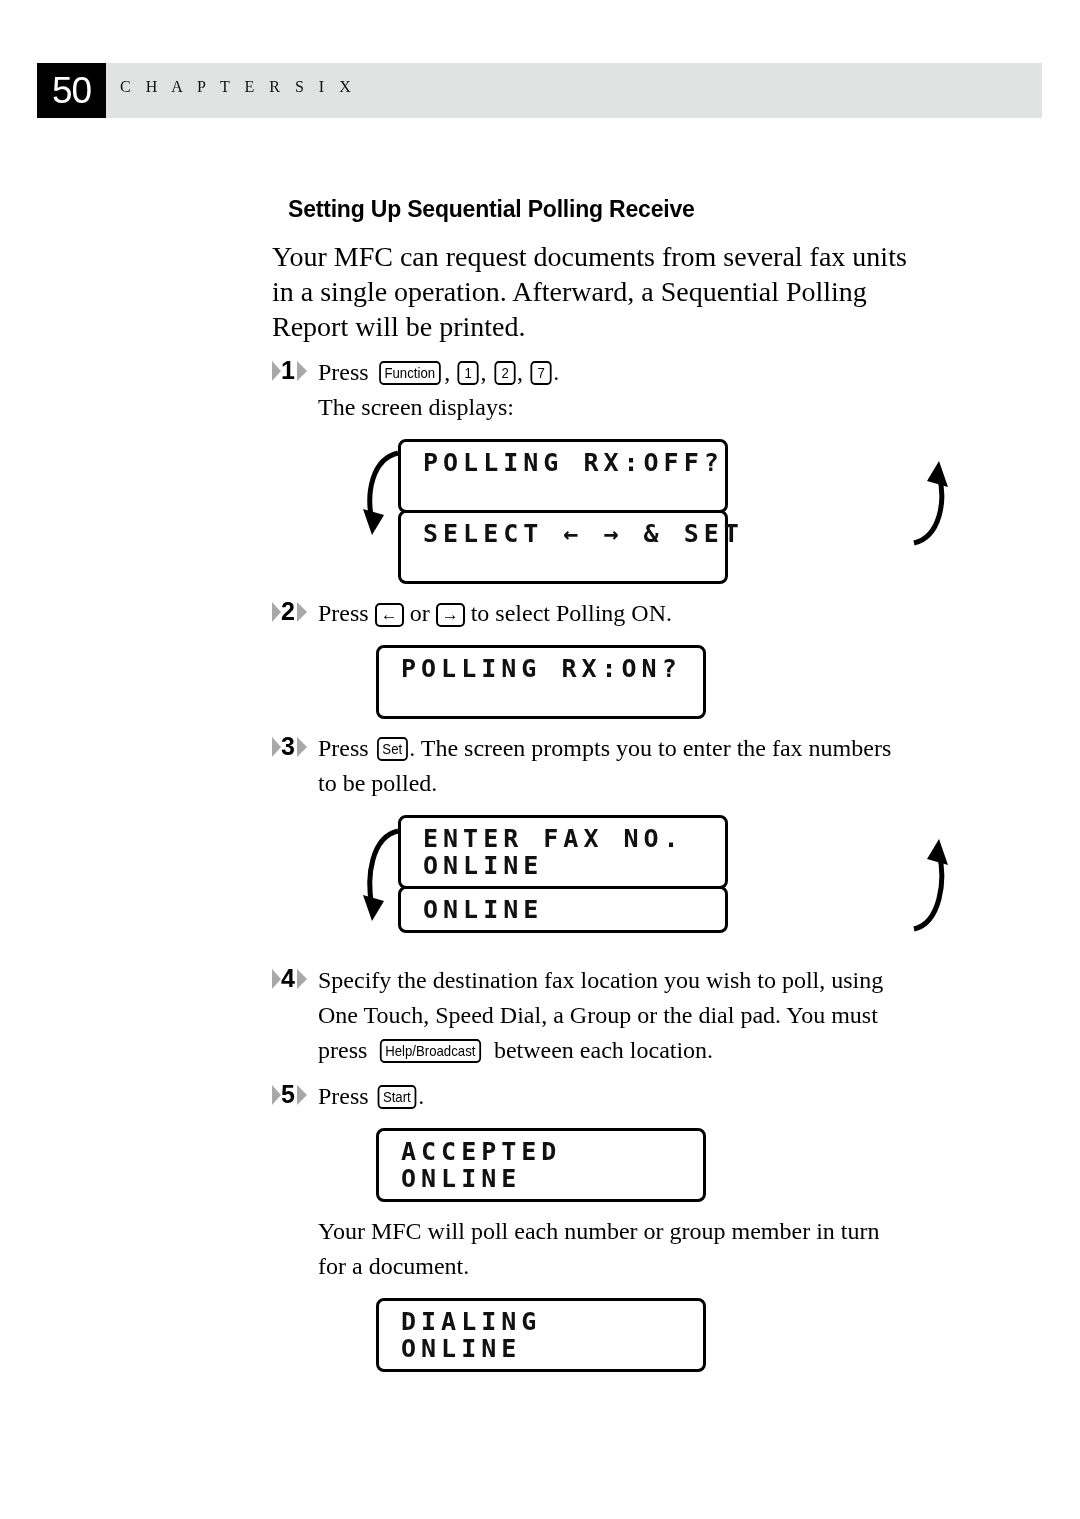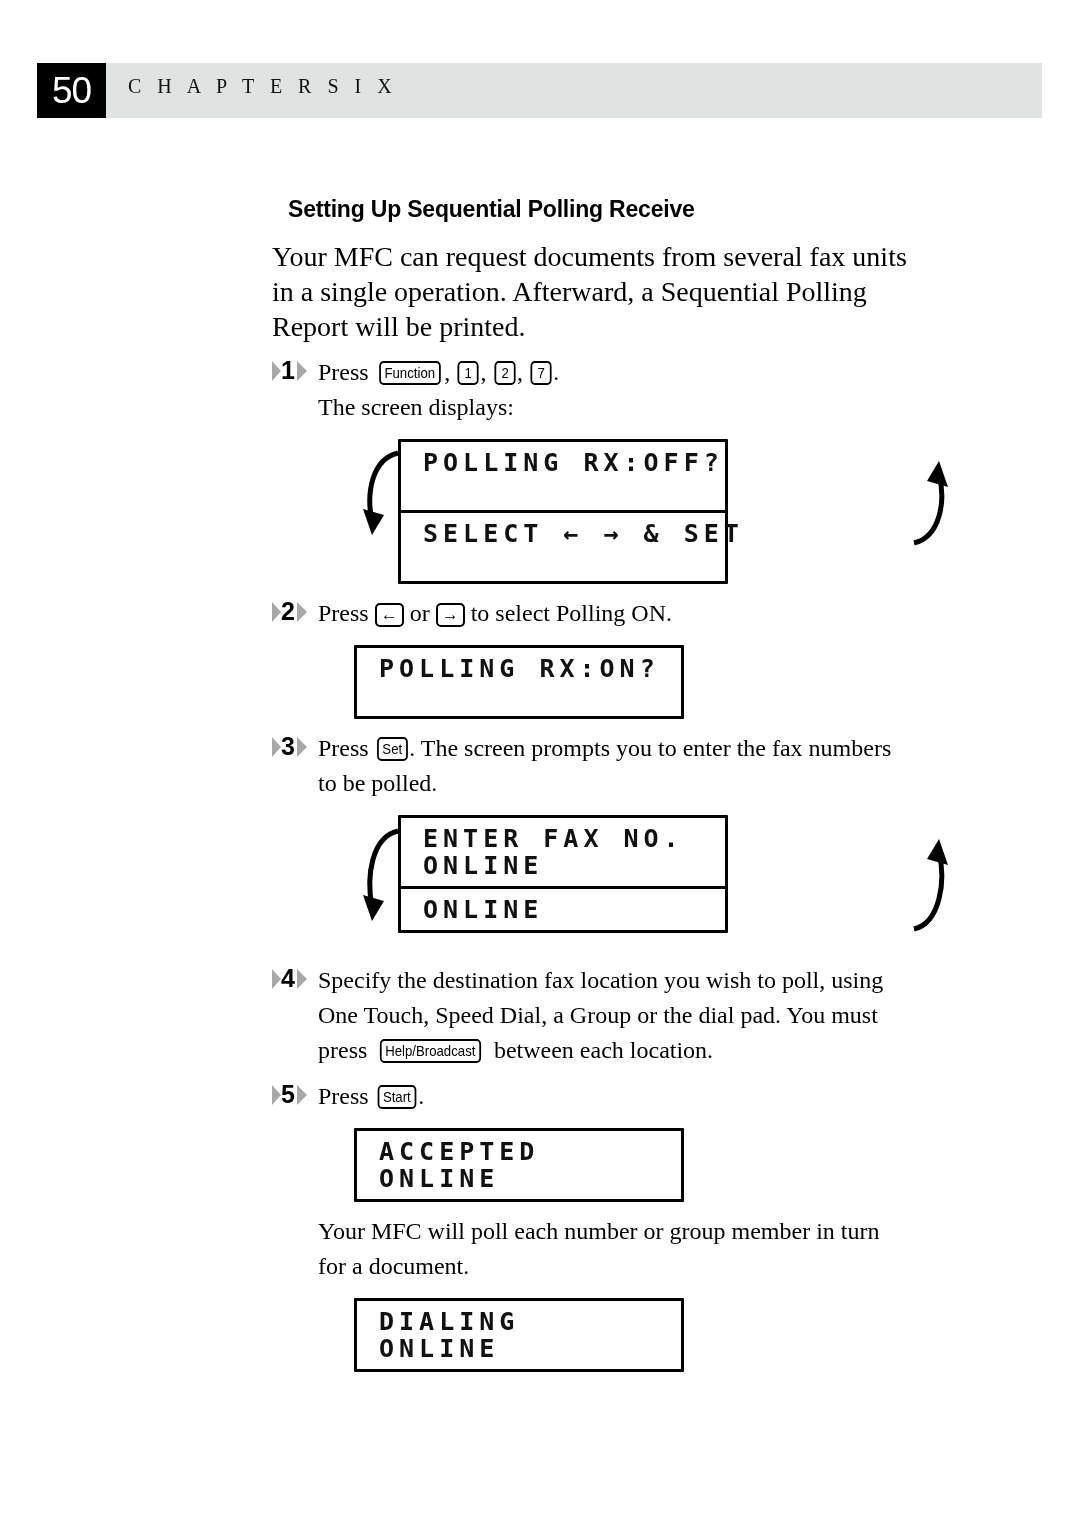--- a/index.html
+++ b/index.html
@@ -43,27 +43,27 @@
     font-family: "Liberation Sans", sans-serif;
     font-weight: normal;
     font-size: 37px;
     display: flex;
     align-items: center;
     justify-content: center;
     letter-spacing: -1px;
   }
   .header-chapter {
     position: absolute;
-    left: 128px;
+    left: 120px;
     top: 63px;
     height: 47px;
     display: flex;
     align-items: center;
     font-family: "Liberation Serif", serif;
-    font-size: 20px;
+    font-size: 16px;
     letter-spacing: 5.5px;
     color: #111111;
   }
 
   
   .content {
     position: absolute;
     left: 272px;
     top: 196px;
     width: 640px;
@@ -166,21 +166,21 @@
   .lcd-group {
     position: relative;
     margin: 14px 0 0 0;
   }
   .lcd-stack {
     position: relative;
   }
   .lcd {
     box-sizing: border-box;
     border: 3px solid #000000;
-    border-radius: 1px;
+    border-radius: 8px;
     background: #ffffff;
     padding: 7px 0 7px 22px;
     position: relative;
     z-index: 2;
   }
   .lcd-line {
     font-family: "DejaVu Sans Mono", monospace;
     font-size: 25px;
     line-height: 27px;
     letter-spacing: 5px;
@@ -197,21 +197,21 @@
   .cycle-arrow {
     position: absolute;
     z-index: 1;
   }
   .cycle-arrow.left  { left: -40px; }
   .cycle-arrow.right { right: -40px; }
 
   
   .lcd-w-single { width: 330px; }
   .indent-lcd   { margin-left: 126px; }
-  .indent-lcd2  { margin-left: 58px; padding-left: 24px; }
+  .indent-lcd2  { margin-left: 80px; padding-left: 24px; }
   .gap-lcd      { margin-top: -3px; }
 
   .after-gap-s { margin-top: 12px; }
   .after-gap-l { margin-top: 30px; }
 </style>
 </head>
 <body>
 
 <div class="header-band"></div>
 <div class="header-pagebox"></div>

